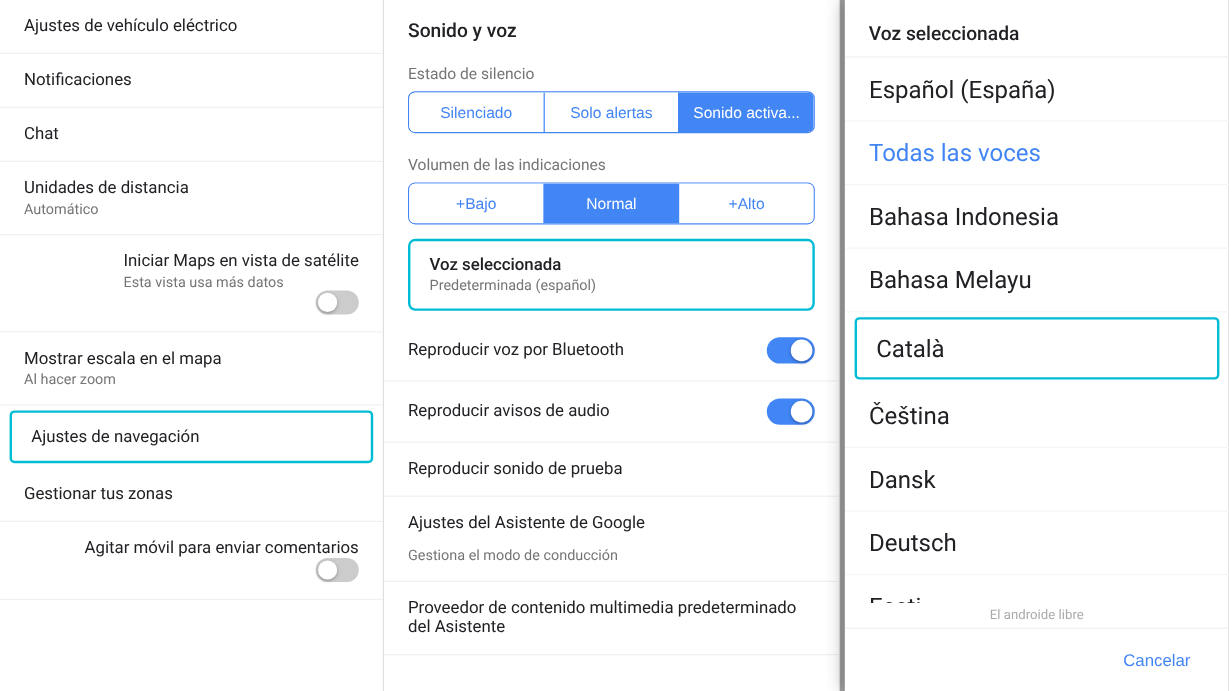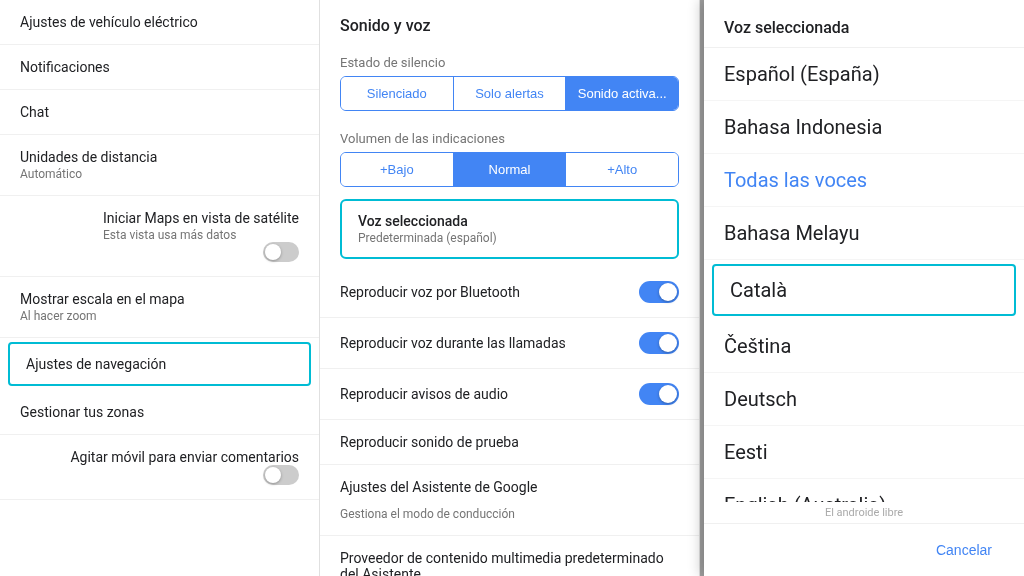--- a/index.html
+++ b/index.html
@@ -288,26 +288,20 @@
 
   <div id="middle-rows">
       <div class="setting-row">
         <div class="setting-row-text">
           <div class="row-title">Reproducir voz por Bluetooth</div>
         </div>
         <div class="toggle-blue"></div>
       </div>
       <div class="setting-row">
         <div class="setting-row-text">
-          <div class="row-title">Reproducir voz durante las llamadas</div>
-        </div>
-        <div class="toggle-blue"></div>
-      </div>
-      <div class="setting-row">
-        <div class="setting-row-text">
           <div class="row-title">Reproducir avisos de audio</div>
         </div>
         <div class="toggle-blue"></div>
       </div>
       <div class="setting-row">
         <div class="setting-row-text">
           <div class="row-title">Reproducir sonido de prueba</div>
         </div>
       </div>
       <div class="setting-row">
@@ -326,25 +320,26 @@
 
 <div class="right-panel">
   <div class="dropdown-panel">
     <div class="dropdown-header">Voz seleccionada</div>
     <div class="dropdown-list">
 
       <div class="dropdown-item">
         <span>Español (España)</span>
       </div>
       <div id="dropdown-items-container">
+          <div class="dropdown-item blue-text">Todas las voces</div>
           <div class="dropdown-item">Bahasa Indonesia</div>
-          <div class="dropdown-item blue-text">Todas las voces</div>
           <div class="dropdown-item">Bahasa Melayu</div>
           <div class="dropdown-item highlighted">Català</div>
           <div class="dropdown-item">Čeština</div>
+          <div class="dropdown-item">Dansk</div>
           <div class="dropdown-item">Deutsch</div>
           <div class="dropdown-item">Eesti</div>
           <div class="dropdown-item">English (Australia)</div>
           <div class="dropdown-item">English (India)</div>
         </div>
     </div>
     <div style="padding: 4px 20px; font-size: 11px; color: #aaa; text-align: center;">El androide libre</div>
     <div class="dropdown-footer">
       <button class="cancel-btn">Cancelar</button>
     </div>

